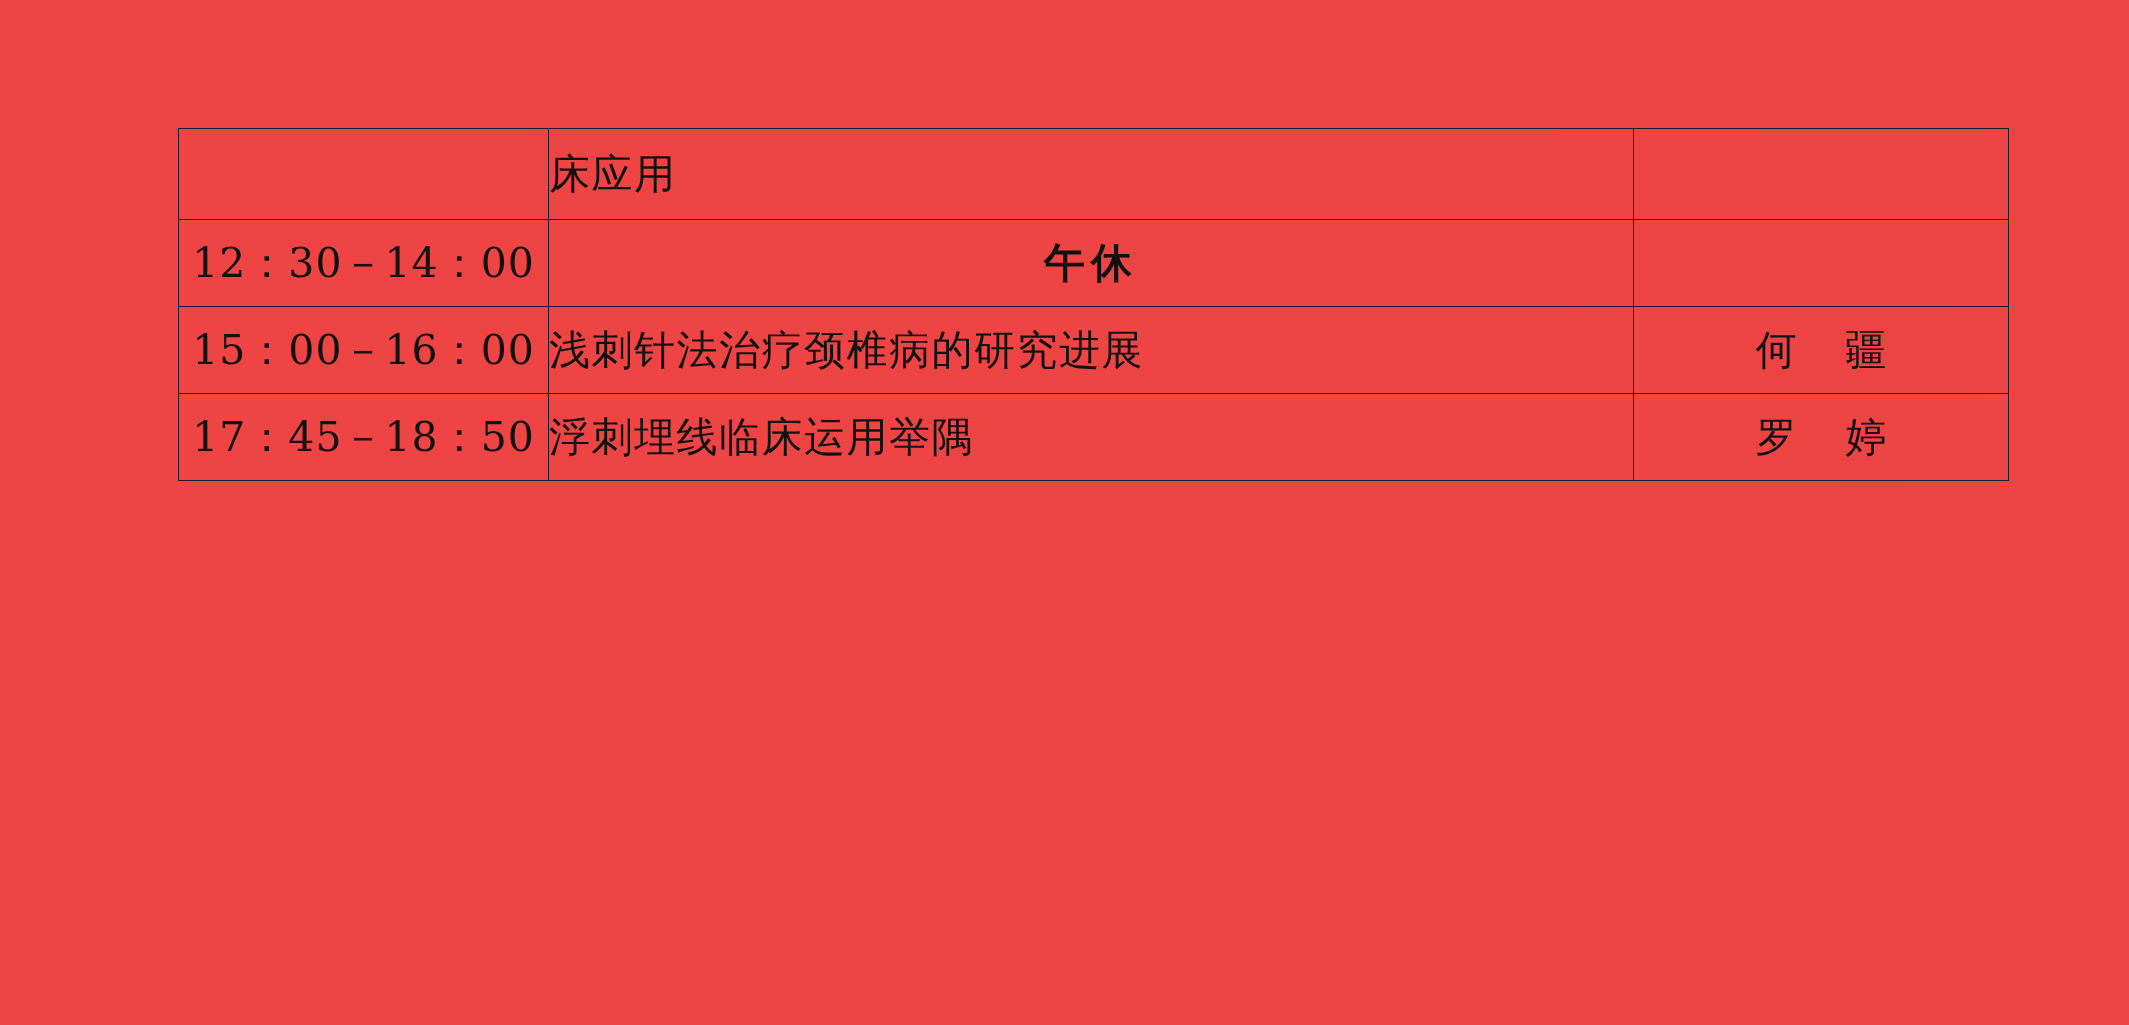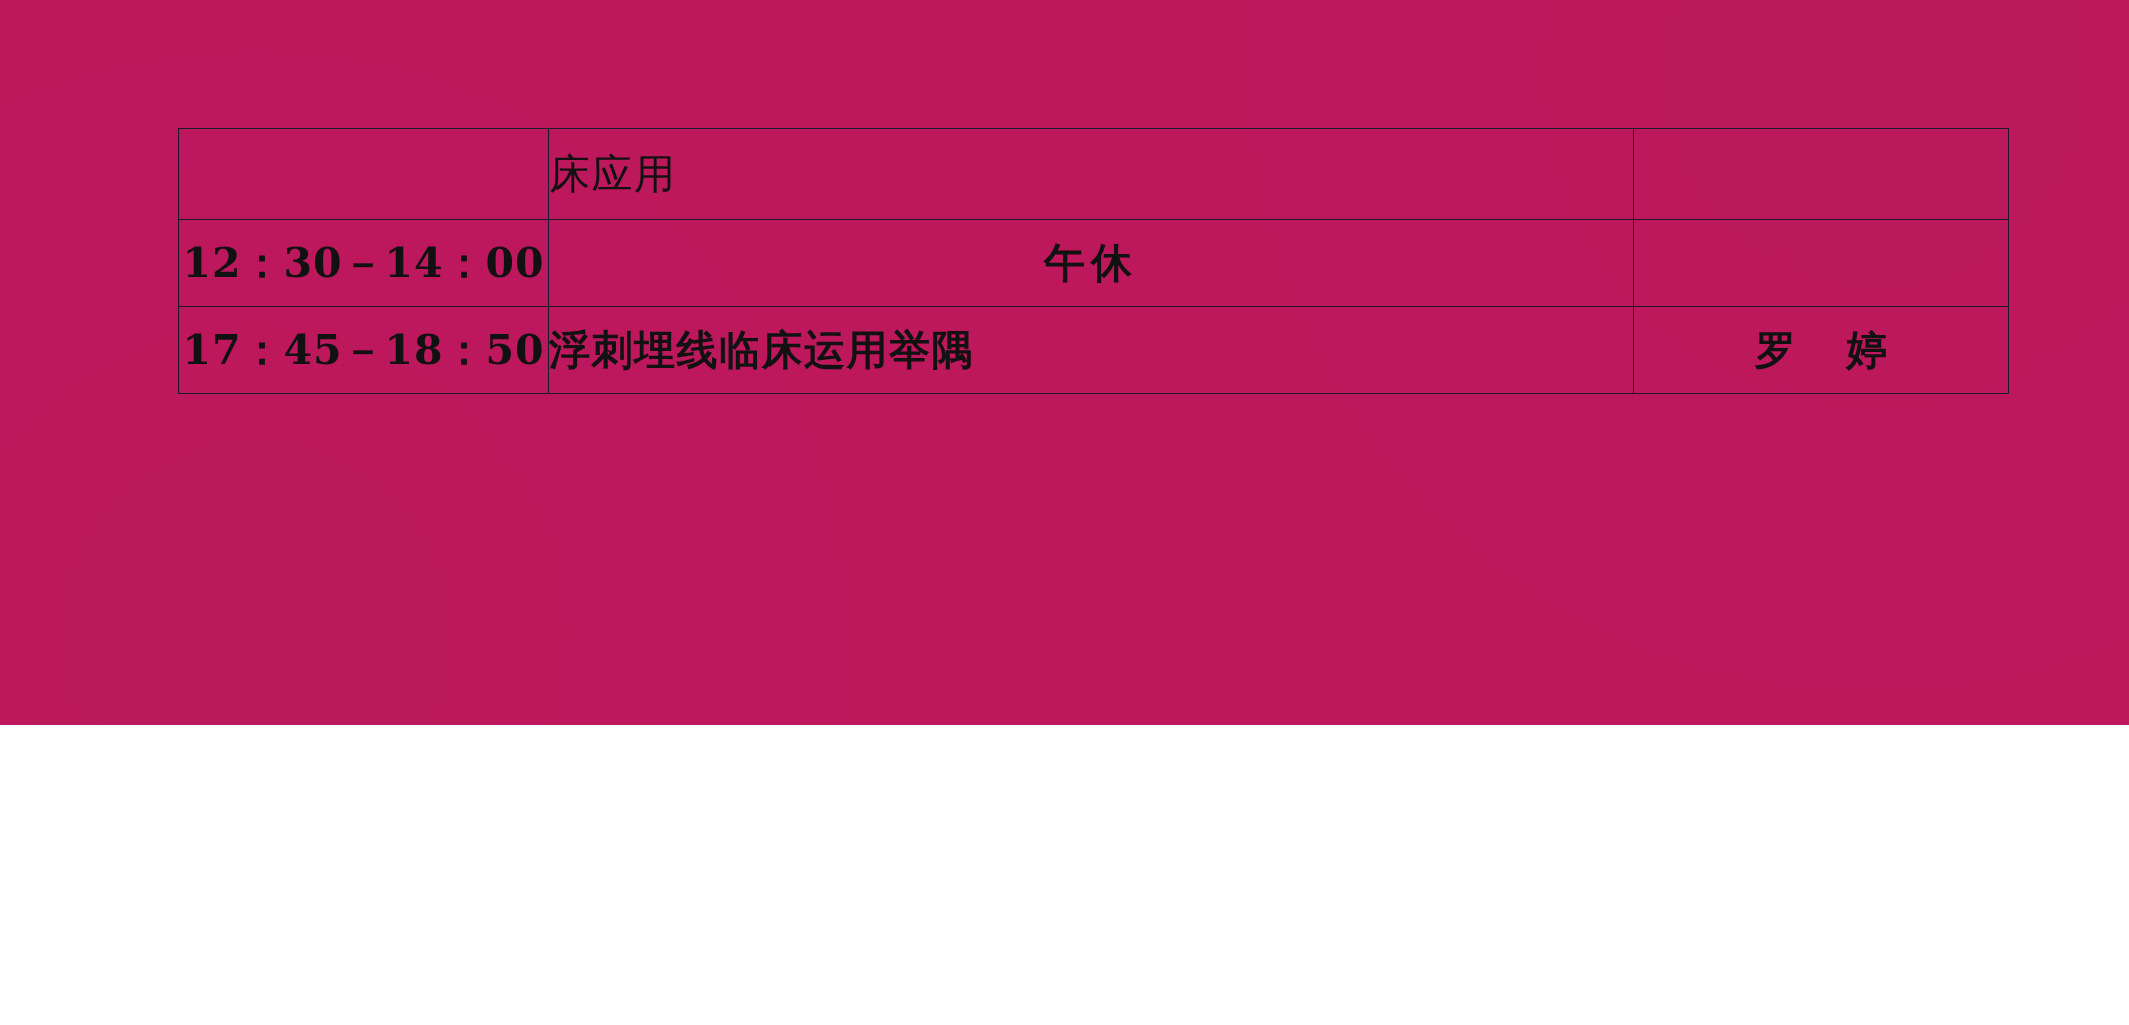--- a/index.html
+++ b/index.html
@@ -14,22 +14,22 @@
     color: #111111;
     overflow: hidden;
     position: relative;
   }
 
   .page {
     position: absolute;
     left: 0;
     top: 0;
     width: 2129px;
-    height: 725px;
-    background: #be185d;
+    height: 1025px;
+    background: #ef4444;
   }
 
   
   .paper-tint {
     position: absolute;
     inset: 0;
     background:
       radial-gradient(circle at 12% 88%, rgba(0,0,0,0.012), rgba(0,0,0,0) 38%),
       radial-gradient(circle at 88% 10%, rgba(0,0,0,0.010), rgba(0,0,0,0) 40%);
     pointer-events: none;
@@ -79,21 +79,21 @@
     font-size: 41px;
     letter-spacing: 1.5px;
     padding: 10px 4px;
     white-space: nowrap;
   }
   .cell-person.spaced {
     letter-spacing: 18px;
     text-indent: 18px;
   }
 
-  tr.row-tall td { height: 86px; font-weight: bold; }
+  tr.row-tall td { height: 86px; }
   tr.row-first td { height: 90px; }
 </style>
 </head>
 <body>
 
 <div class="page">
   <div class="paper-tint"></div>
 
   <table class="schedule-table">
     <colgroup>
@@ -109,20 +109,25 @@
         <td class="cell-person"></td>
       </tr>
 
       <tr class="row-tall">
         <td class="cell-time">12：30－14：00</td>
         <td class="cell-topic center">午休</td>
         <td class="cell-person"></td>
       </tr>
 
 
+      <tr class="row-tall">
+        <td class="cell-time">15：00－16：00</td>
+        <td class="cell-topic">浅刺针法治疗颈椎病的研究进展</td>
+        <td class="cell-person spaced">何  疆</td>
+      </tr>
 
 
 
       <tr class="row-tall">
         <td class="cell-time">17：45－18：50</td>
         <td class="cell-topic">浮刺埋线临床运用举隅</td>
         <td class="cell-person spaced">罗  婷</td>
       </tr>
 
     </tbody>

